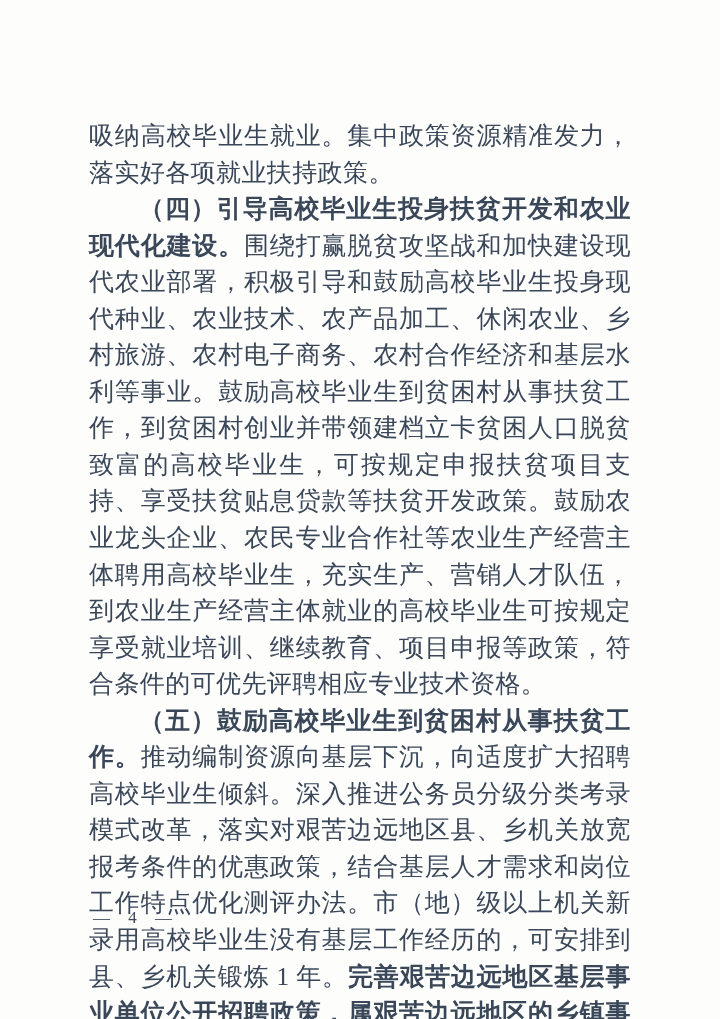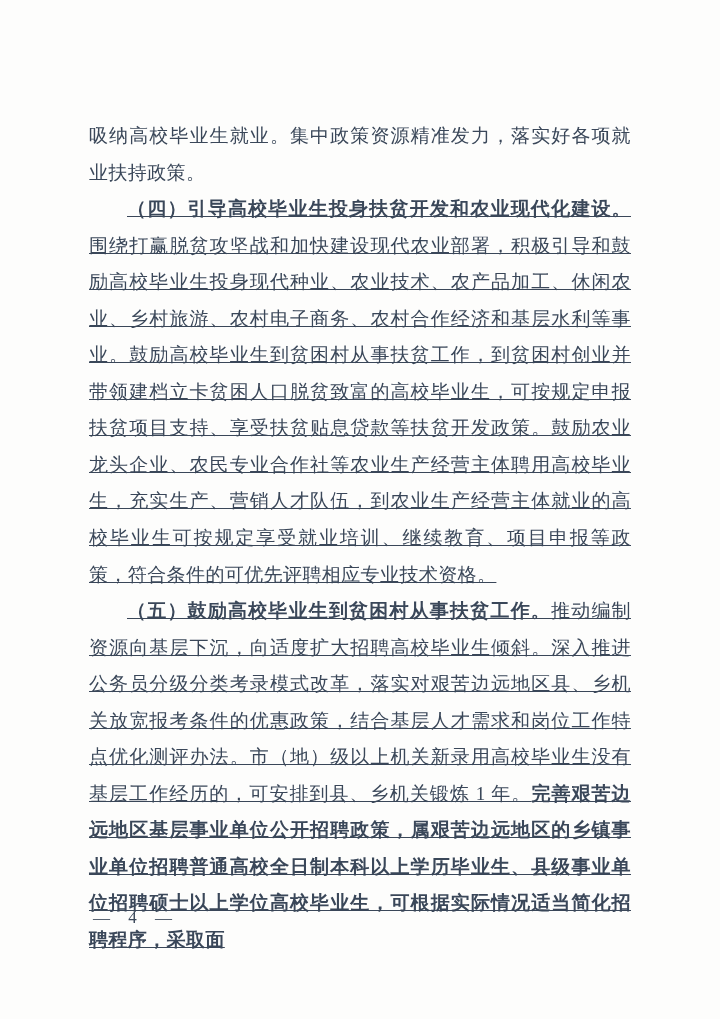--- a/index.html
+++ b/index.html
@@ -18,30 +18,29 @@
     color: #3a4759;
   }
   .text-block {
     position: absolute;
     left: 89px;
     top: 118px;
     width: 542px;
   }
   .para {
     margin: 0;
-    font-size: 19px;
+    font-size: 25px;
     line-height: 36.55px;
     letter-spacing: 0.4px;
     text-align: justify;
     text-justify: inter-ideograph;
     word-break: break-all;
   }
   .para.indent {
     text-indent: 2em;
-    text-decoration: underline;
   }
   .seg {
     font-weight: normal;
   }
   .seg-bold {
     font-weight: bold;
   }
   .page-number {
     position: absolute;
     left: 93px;

